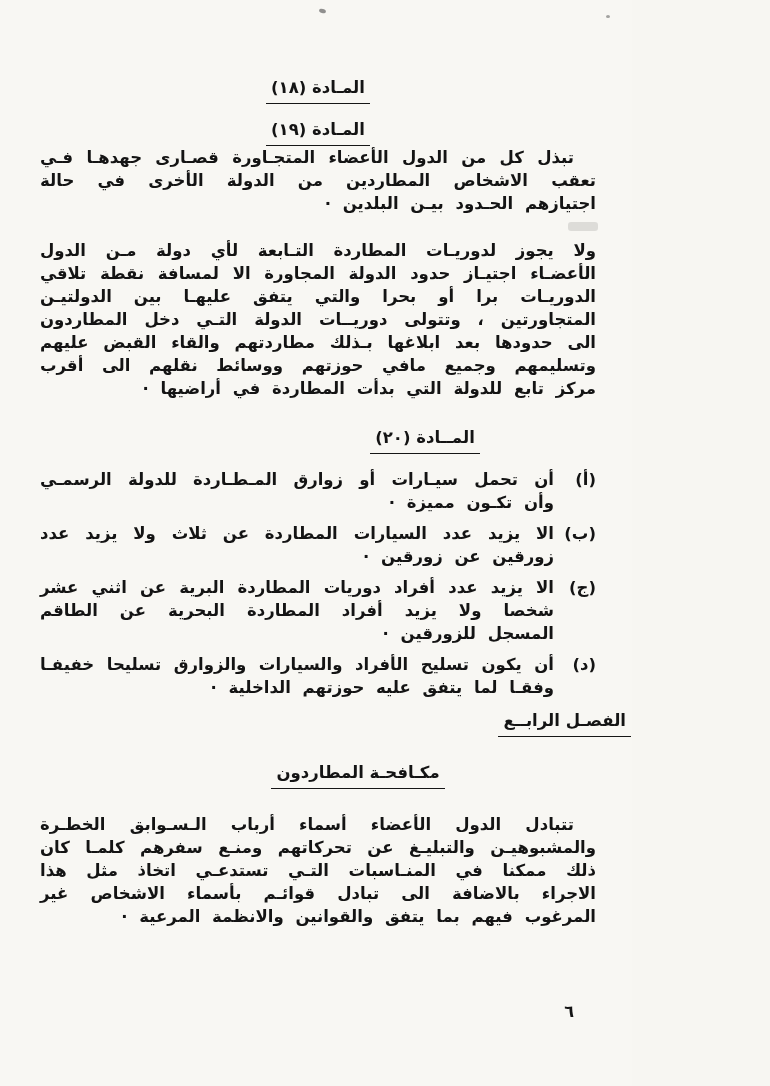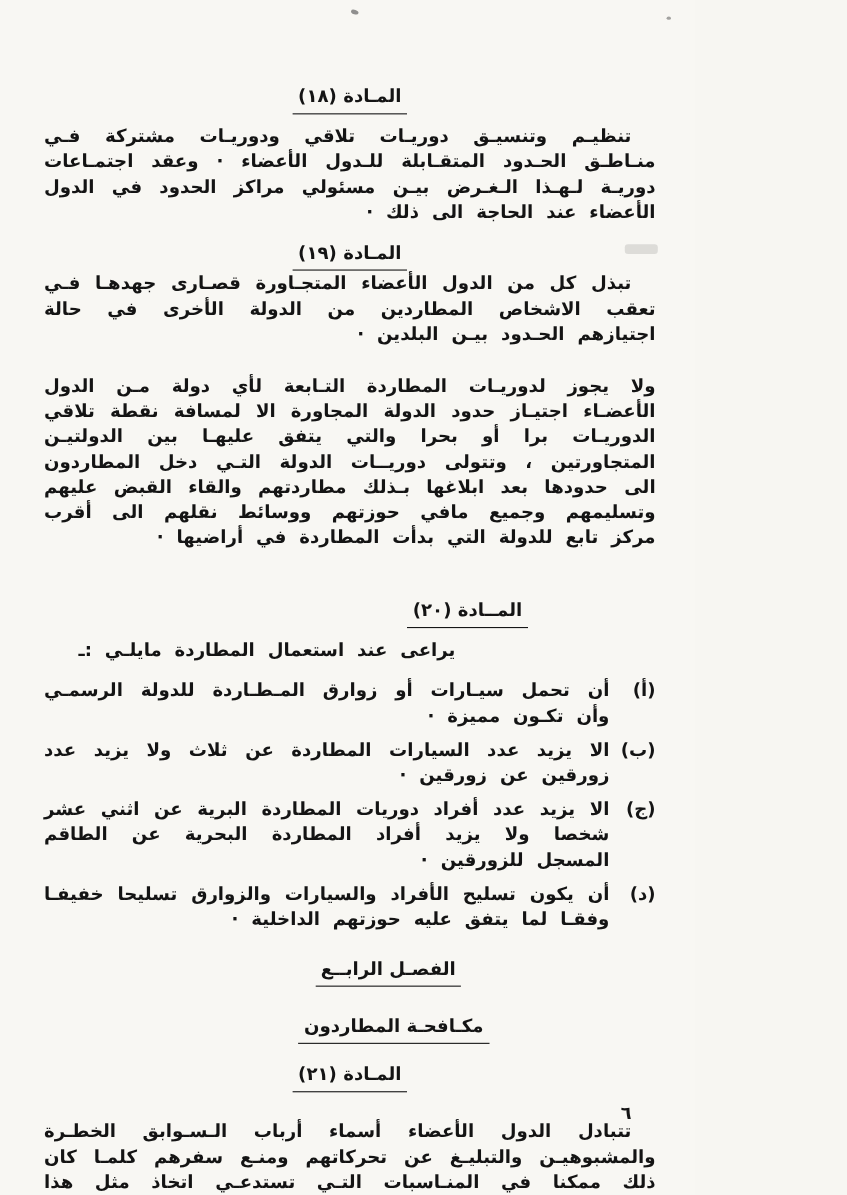--- a/index.html
+++ b/index.html
@@ -29,21 +29,21 @@
     font-weight:700;
     line-height:24px;
     letter-spacing:.3px;
   }
   .heading .u{
     display:inline-block;
     border-bottom:1.6px solid #161616;
     padding:0 5px 3px;
     position:relative;
   }
-  .h20 .u{ left:107px;margin-top:17px; }
+  .h20 .u{ left:107px; }
   .chapter .u{ left:35px; }
   .section-title .u{ left:40px; }
 
   .para{
     font-size:16.5px;
     font-weight:700;
     line-height:23px;
     letter-spacing:.3px;
     word-spacing:6px;
     text-align:justify;
@@ -69,21 +69,21 @@
   }
   .list-item + .list-item{ margin-top:8px; }
   .marker{ position:absolute; right:0; top:0; }
   .item-text{
     display:block;
     text-align:justify;
     text-align-last:right;
     word-spacing:6px;
   }
 
-  .chapter{ margin-top:22px; }
+  .chapter{ margin-top:10px;text-align:right; }
   .section-title{ margin-top:24px; }
   .sec21{ margin-top:16px; }
   .a21-body{ margin-top:24px; }
 
   .page-num{
     position:absolute;
     top:1002px;
     right:58px;
     font-size:16px;
     font-weight:700;
@@ -95,36 +95,34 @@
 <div class="page" dir="rtl" lang="ar">
 
   <div class="speck s1"></div>
   <div class="speck s2"></div>
   <div class="speck s3"></div>
 
   <section class="sec18">
     <div class="heading">
       <span class="u">المـادة (١٨)</span>
     </div>
-    <p class="para indent a18-body">تنظيـم وتنسيـق دوريـات تلاقي ودوريـات مشتركة فـي منـاطـق الحـدود المتقـابلة للـدول الأعضاء · وعقد اجتمـاعات دوريـة لـهـذا الـغـرض بيـن مسئولي مراكز الحدود في الدول الأعضاء عند الحاجة الى ذلك ·</p>
   </section>
 
   <section class="sec19">
     <div class="heading">
       <span class="u">المـادة (١٩)</span>
     </div>
     <p class="para indent p1">تبذل كل من الدول الأعضاء المتجـاورة قصـارى جهدهـا فـي تعقب الاشخاص المطاردين من الدولة الأخرى في حالة اجتيازهم الحـدود بيـن البلدين ·</p>
     <p class="para p2">ولا يجوز لدوريـات المطاردة التـابعة لأي دولة مـن الدول الأعضـاء اجتيـاز حدود الدولة المجاورة الا لمسافة نقطة تلاقي الدوريـات برا أو بحرا والتي يتفق عليهـا بين الدولتيـن المتجاورتين ، وتتولى دوريــات الدولة التـي دخل المطاردون الى حدودها بعد ابلاغها بـذلك مطاردتهم والقاء القبض عليهم وتسليمهم وجميع مافي حوزتهم ووسائط نقلهم الى أقرب مركز تابع للدولة التي بدأت المطاردة في أراضيها ·</p>
   </section>
 
   <section class="sec20">
     <div class="heading h20">
       <span class="u">المــادة (٢٠)</span>
     </div>
-    <p class="para intro">يراعى عند استعمال المطاردة مايلـي :ـ</p>
 
     <div class="list">
       <div class="list-item">
         <span class="marker">(أ)</span>
         <span class="item-text">أن تحمل سيـارات أو زوارق المـطـاردة للدولة الرسمـي وأن تكـون مميزة ·</span>
       </div>
       <div class="list-item">
         <span class="marker">(ب)</span>
         <span class="item-text">الا يزيد عدد السيارات المطاردة عن ثلاث ولا يزيد عدد زورقين عن زورقين ·</span>
       </div>
@@ -141,21 +139,18 @@
 
   <div class="heading chapter">
     <span class="u">الفصـل الرابــع</span>
   </div>
 
   <div class="heading section-title">
     <span class="u">مكـافحـة المطاردون</span>
   </div>
 
   <section class="sec21">
-    <div class="heading">
-      <span class="u">المـادة (٢١)</span>
-    </div>
     <p class="para indent a21-body">تتبادل الدول الأعضاء أسماء أرباب الـسـوابق الخطـرة والمشبوهيـن والتبليـغ عن تحركاتهم ومنـع سفرهم كلمـا كان ذلك ممكنا في المنـاسبات التـي تستدعـي اتخاذ مثل هذا الاجراء بالاضافة الى تبادل قوائـم بأسماء الاشخاص غير المرغوب فيهم بما يتفق والقوانين والانظمة المرعية ·</p>
   </section>
 
   <div class="page-num">٦</div>
 
 </div>
 
 </body></html>

